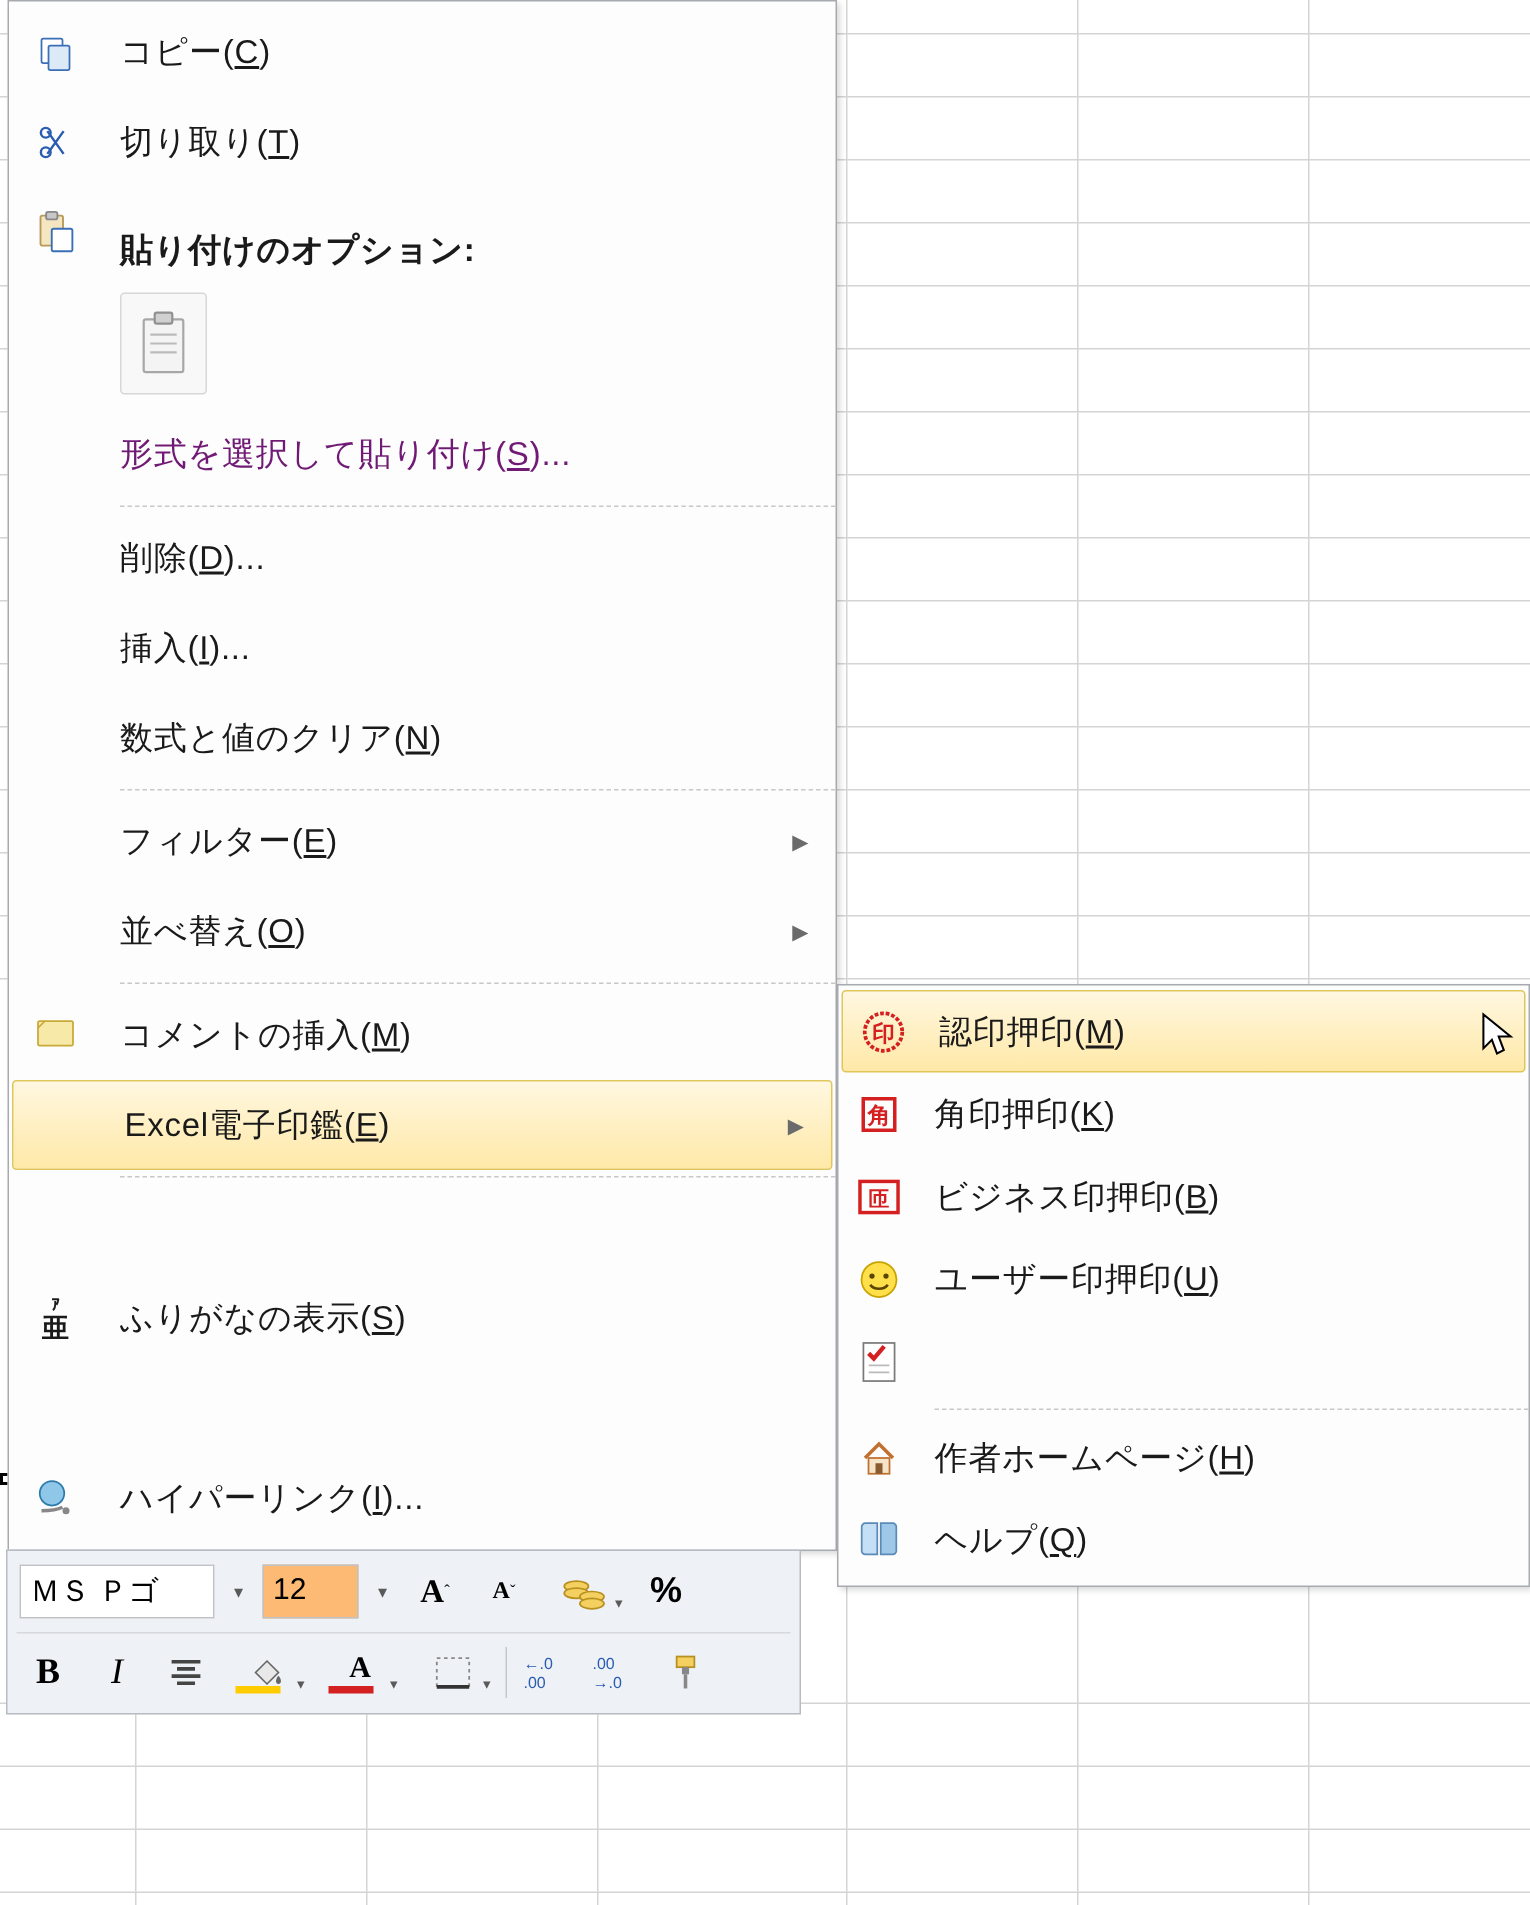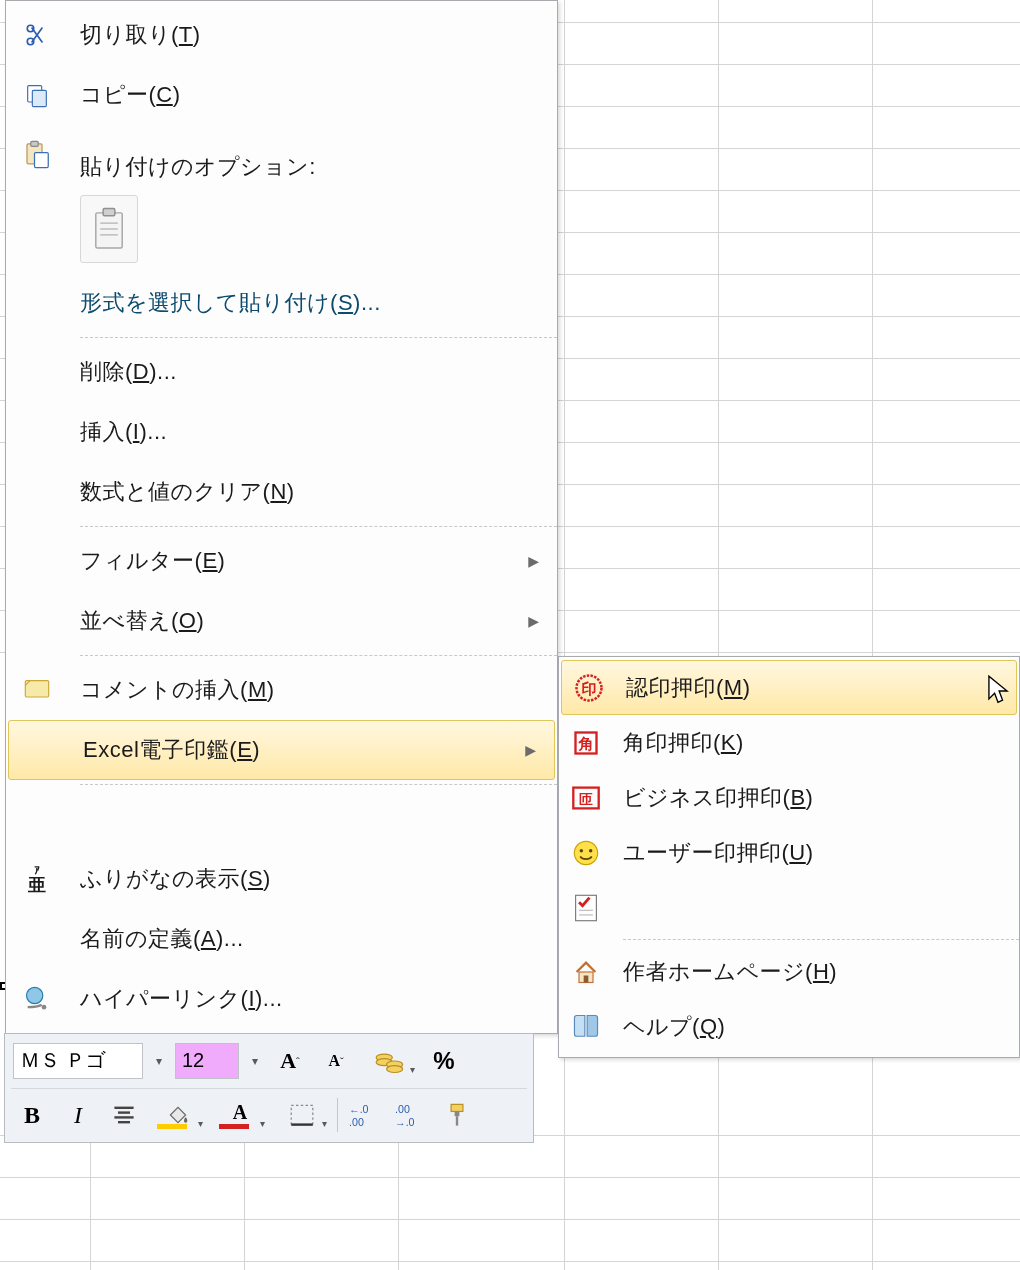--- a/index.html
+++ b/index.html
@@ -30,22 +30,22 @@
 .submenu { left: 558px; top: 656px; width: 462px; }
 .items { flex: 1; display: flex; flex-direction: column; padding: 4px 0; }
 
 .mi {
   height: 60px; display: flex; align-items: center; padding: 0 18px 0 0; position: relative;
   color: #1a1a1a; white-space: nowrap;
 }
 .mi .ic { width: 62px; height: 100%; display: flex; align-items: center; justify-content: center; flex-shrink: 0; margin-right: 12px; }
 .mi .lbl { flex: 1; letter-spacing: 0.5px; }
 .mi .lbl u { text-decoration: underline; }
-.mi.bold .lbl { font-weight: normal; margin-top: 24px; }
-.mi.disabled { color: #0c4a6e; align-items: center; }
+.mi.bold .lbl { font-weight: bold; margin-top: 24px; }
+.mi.disabled { color: #701a75; align-items: center; }
 .mi.highlight {
   background: linear-gradient(#fff7e0, #ffe9a8);
   border: 1px solid #e0c558; border-radius: 3px; margin: 0 2px;
 }
 .mi .arrow { color: #6b6b6b; font-size: 14px; margin-left: auto; padding-left: 12px; }
 .sep { height: 0; border-top: 1px dashed #c8c8c8; margin: 4px 0 4px 74px; }
 .subsep { height: 0; border-top: 1px dashed #c8c8c8; margin: 4px 0 4px 64px; }
 
 .paste-opt { height: 88px; display: flex; align-items: center; padding-left: 10px; }
 .paste-btn { width: 58px; height: 68px; border: 1px solid #d7d7d7; background: #f8f8f8; border-radius: 3px; display: flex; align-items: center; justify-content: center; }
@@ -57,21 +57,21 @@
   position: absolute; left: 986px; top: 674px; width: 24px; height: 34px; pointer-events: none;
 }
 
 .toolbar {
   position: absolute; left: 4px; top: 1015px; width: 530px; height: 110px;
   border: 1px solid #b8bbc0; background: #eef1f5; display: flex; flex-direction: column; margin-top: 18px;
 }
 .tb-row { flex: 1; display: flex; align-items: center; padding: 0 8px; gap: 8px; }
 .tb-sep { border-top: 1px solid #d6d8db; margin: 0 6px; }
 .font-box { width: 130px; height: 36px; background: #fff; border: 1px solid #bfc2c6; display: flex; align-items: center; padding: 0 6px; font-size: 20px; }
-.size-box { width: 64px; height: 36px; background: #f0abfc; border: 1px solid #bfc2c6; display: flex; align-items: center; padding: 0 6px; font-size: 20px; }
+.size-box { width: 64px; height: 36px; background: #fdba74; border: 1px solid #bfc2c6; display: flex; align-items: center; padding: 0 6px; font-size: 20px; }
 .dd { width: 16px; display: flex; justify-content: center; color: #5a5a5a; font-size: 12px; }
 .tb-btn { width: 38px; height: 36px; display: flex; align-items: center; justify-content: center; position: relative; }
 .tb-btn.wdd { width: 54px; }
 .tb-btn .mini-dd { position: absolute; right: 2px; bottom: 4px; font-size: 10px; color: #5a5a5a; }
 .tb-divider { width: 1px; height: 34px; background: #c4c7cb; }
 
 .underline-bar { position: absolute; bottom: 4px; left: 6px; right: 18px; height: 5px; }
 </style>
 </head>
 <body>
@@ -106,36 +106,36 @@
 </div>
 
 <div class="cell-marker">
   <div class="handle"></div>
 </div>
 
 <div class="menu">
   <div class="items">
     <div class="mi">
       <span class="ic">
+        <svg width="28" height="28" viewBox="0 0 24 24">
+            <rect x="4" y="4" width="12" height="14" rx="1" fill="#fff" stroke="#3a6fb7"></rect>
+            <rect x="8" y="8" width="12" height="14" rx="1" fill="#dce9f7" stroke="#3a6fb7"></rect>
+          </svg>
+      </span>
+      <span class="lbl">コピー(<u>C</u>)</span>
+    </div>
+    <div class="mi">
+      <span class="ic">
         <svg width="26" height="26" viewBox="0 0 24 24">
             <path d="M7 5l10 14M17 5L7 19" stroke="#2a5db0" stroke-width="1.5" fill="none"></path>
             <circle cx="6" cy="18" r="3" fill="none" stroke="#2a5db0" stroke-width="1.5"></circle>
             <circle cx="6" cy="6" r="3" fill="none" stroke="#2a5db0" stroke-width="1.5"></circle>
           </svg>
       </span>
       <span class="lbl">切り取り(<u>T</u>)</span>
-    </div>
-    <div class="mi">
-      <span class="ic">
-        <svg width="28" height="28" viewBox="0 0 24 24">
-            <rect x="4" y="4" width="12" height="14" rx="1" fill="#fff" stroke="#3a6fb7"></rect>
-            <rect x="8" y="8" width="12" height="14" rx="1" fill="#dce9f7" stroke="#3a6fb7"></rect>
-          </svg>
-      </span>
-      <span class="lbl">コピー(<u>C</u>)</span>
     </div>
     <div class="mi bold">
       <span class="ic">
         <svg width="30" height="30" viewBox="0 0 24 24">
             <rect x="4" y="3" width="12" height="16" rx="1" fill="#f4e6c0" stroke="#b8995a"></rect>
             <rect x="7" y="1" width="6" height="4" rx="1" fill="#c7c7c7" stroke="#888"></rect>
             <rect x="10" y="10" width="11" height="12" rx="1" fill="#fff" stroke="#3a6fb7"></rect>
           </svg>
       </span>
       <span class="lbl">貼り付けのオプション:</span>
@@ -200,21 +200,20 @@
     </div>
     <div class="mi">
       <span class="ic" style="font-size:14px;font-weight:bold;flex-direction:column;line-height:1">
         <span style="font-size:11px">ｱ</span>
           <span style="font-size:18px">亜</span>
       </span>
       <span class="lbl">ふりがなの表示(<u>S</u>)</span>
     </div>
     <div class="mi">
       <span class="ic"></span>
-      <span class="lbl">名前の定義(<u>A</u>)...</span>
     </div>
     <div class="mi">
       <span class="ic">
         <svg width="28" height="26" viewBox="0 0 24 22">
             <circle cx="10" cy="8" r="7" fill="#8fc7e8" stroke="#2a7bab"></circle>
             <path d="M4 18c4 0 8 0 12-2" stroke="#888" stroke-width="2" fill="none"></path>
             <circle cx="18" cy="18" r="2" fill="#888"></circle>
           </svg>
       </span>
       <span class="lbl">ハイパーリンク(<u>I</u>)...</span>

